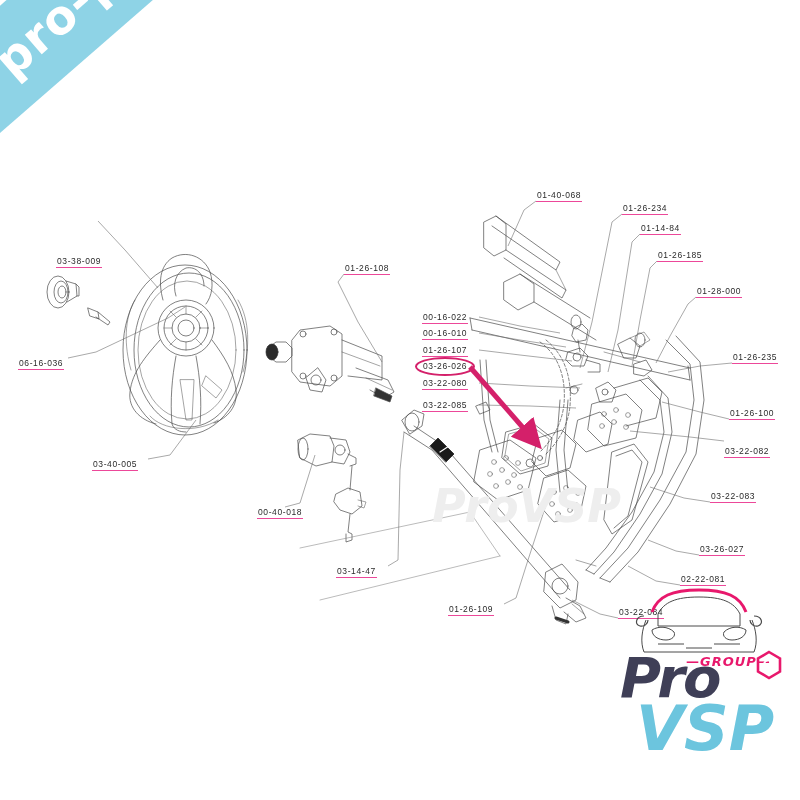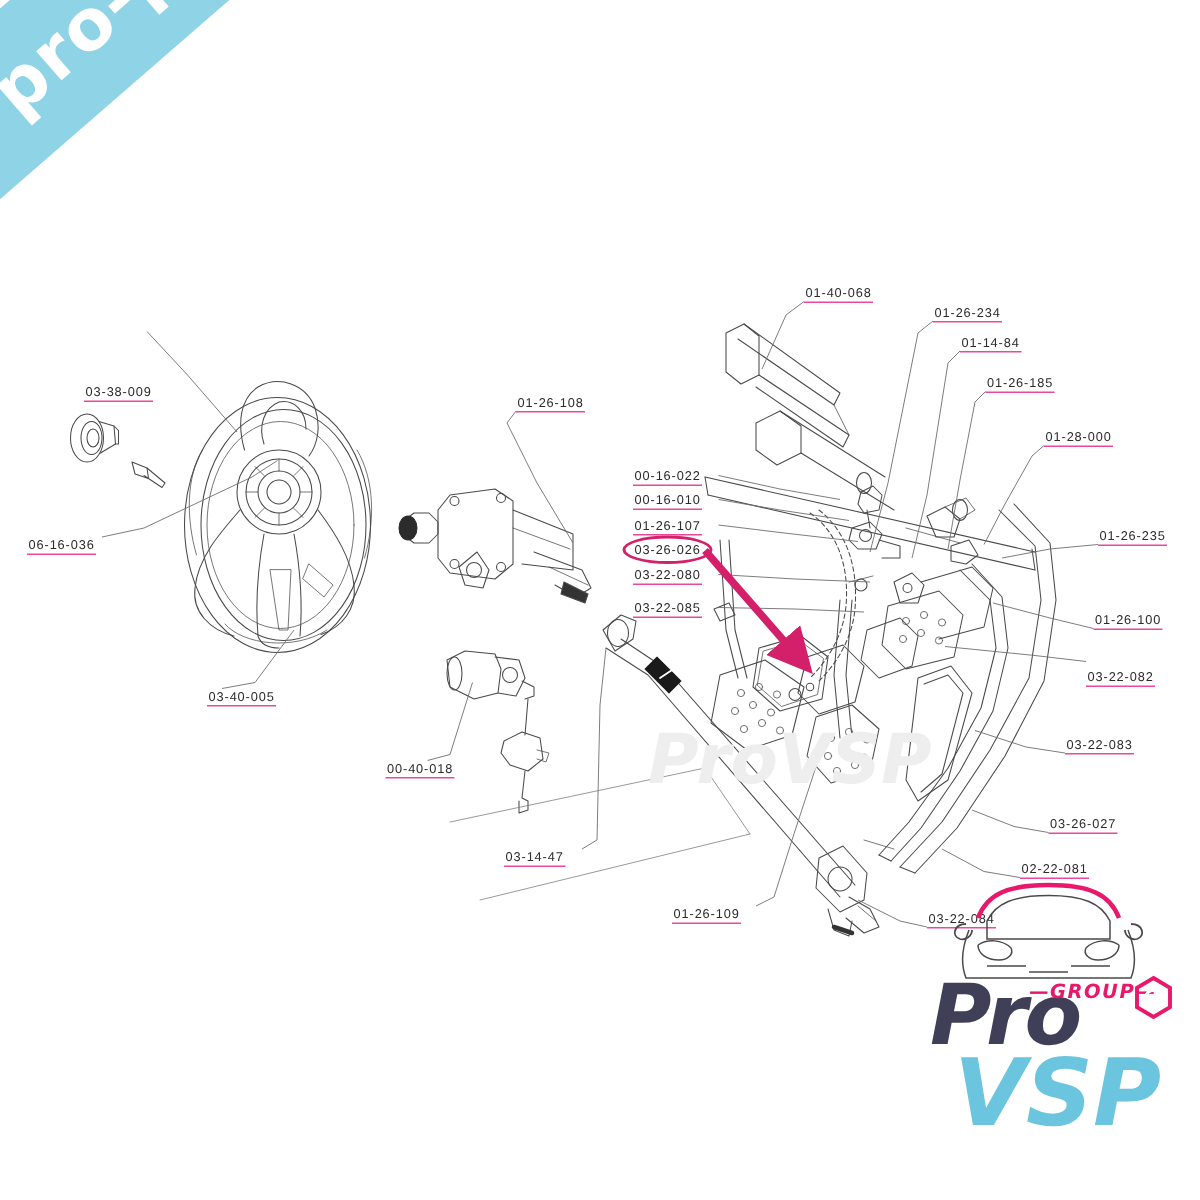--- a/index.html
+++ b/index.html
@@ -352,21 +352,21 @@
 
   <div id="banner">
     <div id="banner-text">pro-piece-vsp.com</div>
   </div>
 
   <div id="wm-provsp">ProVSP</div>
 
   <div id="labels-layer">
       <div class="lbl" style="left: 56px; top: 208px; margin-top: 48px;">03-38-009</div>
       <div class="lbl" style="left: 18px; top: 358px;">06-16-036</div>
-      <div class="lbl" style="left: 92px; top: 459px; margin-left: 46px;">03-40-005</div>
+      <div class="lbl" style="left: 92px; top: 459px;">03-40-005</div>
       <div class="lbl" style="left: 228px; top: 507px; margin-left: 29px;">00-40-018</div>
       <div class="lbl" style="left: 344px; top: 263px;">01-26-108</div>
       <div class="lbl" style="left: 336px; top: 566px;">03-14-47</div>
       <div class="lbl" style="left: 448px; top: 604px;">01-26-109</div>
       <div class="lbl" style="left: 422px; top: 312px; text-align: center;">00-16-022</div>
       <div class="lbl" style="left: 422px; top: 328px;">00-16-010</div>
       <div class="lbl" style="left: 422px; top: 345px;">01-26-107</div>
       <div class="lbl hl" style="left: 422px; top: 361px;">03-26-026</div>
       <div class="ellipse-hl" style="left: 415px; top: 357px; width: 60px; height: 19px;"></div>
       <div class="lbl" style="left: 422px; top: 378px;">03-22-080</div>

